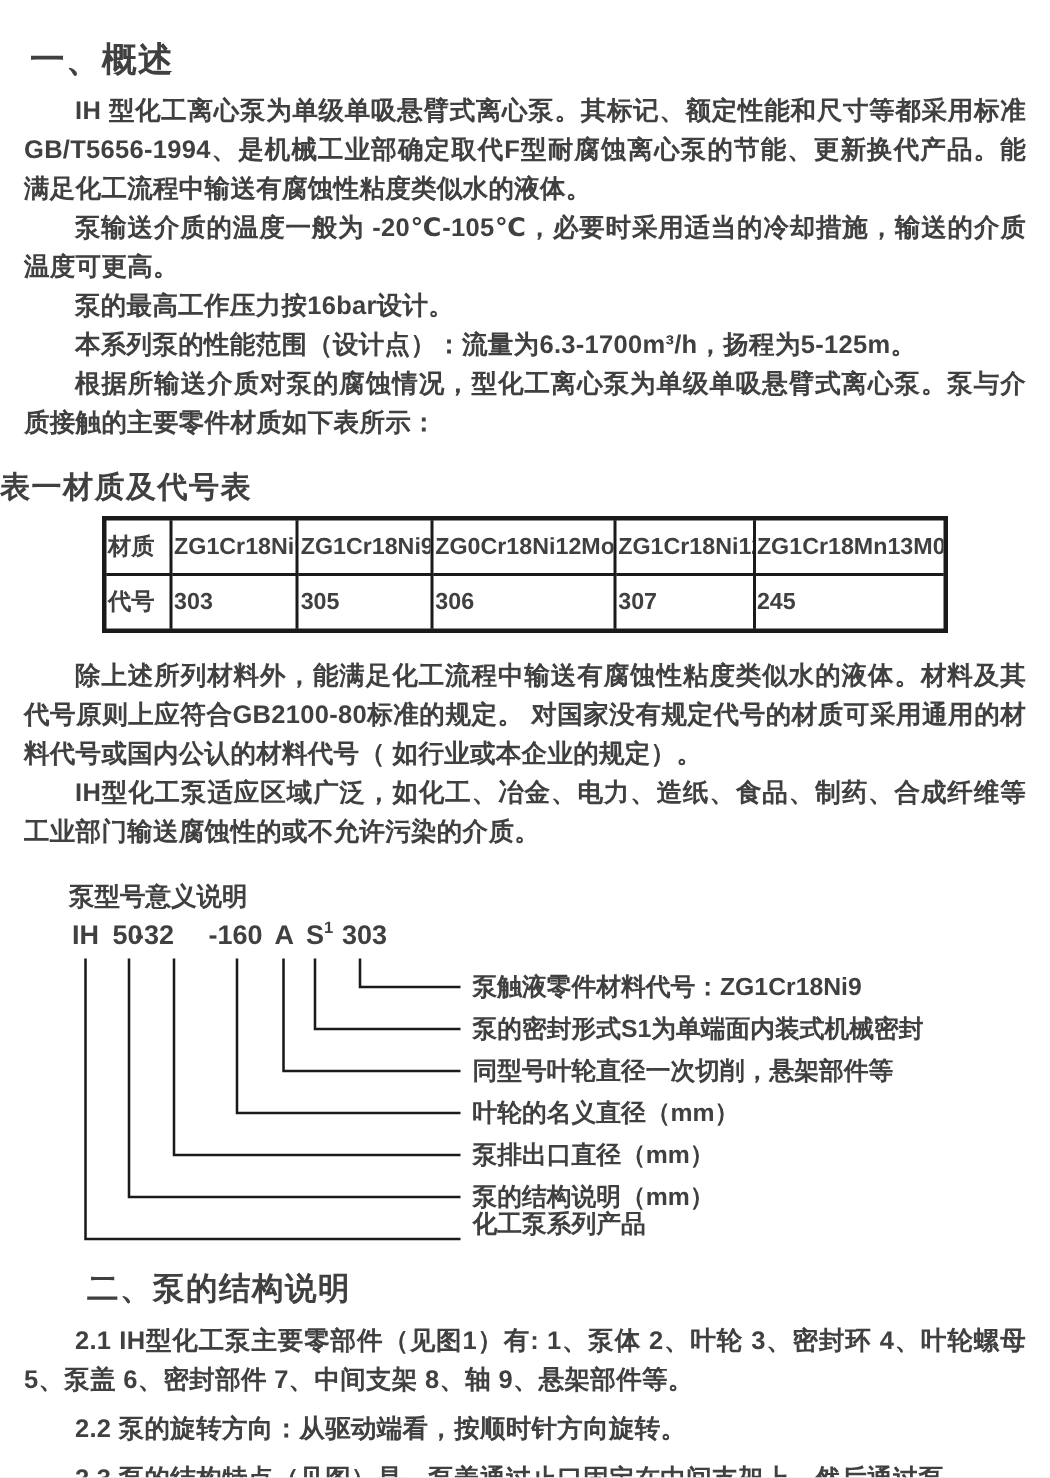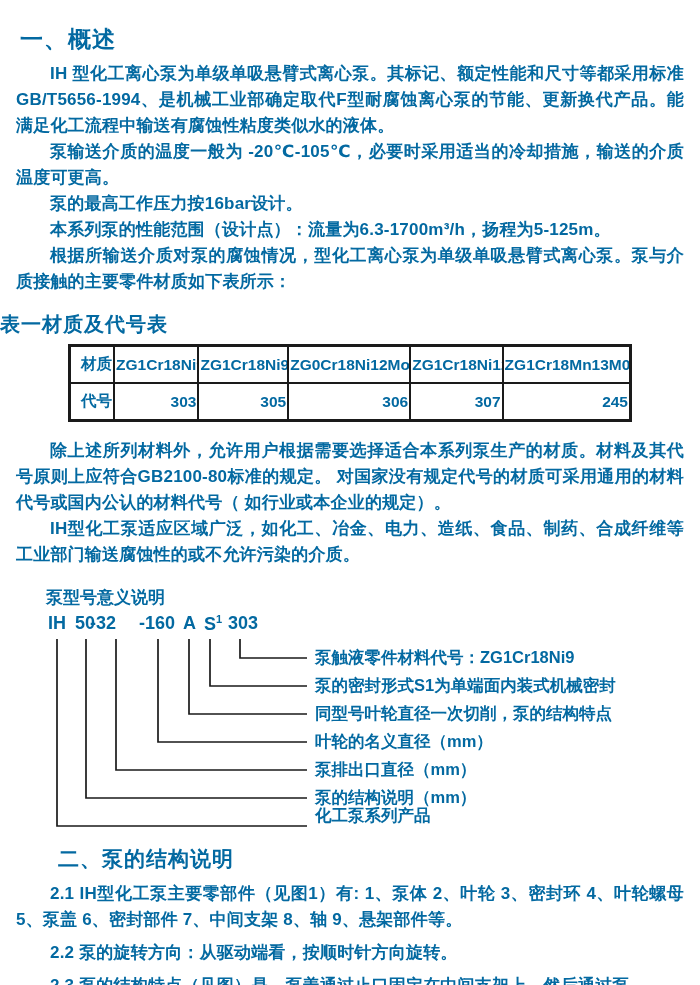--- a/index.html
+++ b/index.html
@@ -2,21 +2,21 @@
 <html><head>
 <meta charset="utf-8">
 <style>
   html,body{margin:0;padding:0;background:#e8e8e8;}
   .page{
     position:relative;
     width:700px;height:985px;
     margin:0 auto;
     background:#ffffff;
     font-family:"Liberation Sans","DejaVu Sans",sans-serif;
-    color:#0369a1;
+    color:#404040;
     overflow:hidden;
   }
   .h1{
     font-size:23px;font-weight:700;
     margin:24px 0 6px 20px;
     letter-spacing:1px;
   }
   .body-p{
     font-size:17px;line-height:26px;font-weight:700;
     margin:0 16px;
@@ -29,21 +29,21 @@
     margin:16px 0 6px 0;letter-spacing:1px;
   }
   table.materials{
     width:564px;margin:0 auto;
     border-collapse:collapse;
     table-layout:fixed;
   }
   table.materials td{
     border:2px solid #1a1a1a;
     height:35px;
-    text-align:right;vertical-align:middle;
+    text-align:left;vertical-align:middle;
     font-weight:700;font-size:15.5px;
     padding:0 1px;
     white-space:nowrap;
     overflow:hidden;
   }
   table.materials{border:3px solid #1a1a1a;}
   td.c0{width:7.5%;font-size:16px;}
   td.c1{width:15%;}
   td.c2{width:16%;}
   td.c3{width:22%;}
@@ -108,21 +108,21 @@
       <td class="c0">代号</td>
       <td class="c1">303</td>
       <td class="c2">305</td>
       <td class="c3">306</td>
       <td class="c4">307</td>
       <td class="c5">245</td>
     </tr>
   </tbody>
     </table>
 
-  <p class="body-p after-tbl">除上述所列材料外，允许用户根据需要选择适合本系列泵生产的材质。材料及其代号原则上应符合GB2100-80标准的规定。 对国家没有规定代号的材质可采用通用的材料代号或国内公认的材料代号（ 如行业或本企业的规定）。</p>
+  <p class="body-p after-tbl">除上述所列材料外，能满足化工流程中输送有腐蚀性粘度类似水的液体。材料及其代号原则上应符合GB2100-80标准的规定。 对国家没有规定代号的材质可采用通用的材料代号或国内公认的材料代号（ 如行业或本企业的规定）。</p>
   <p class="body-p">IH型化工泵适应区域广泛，如化工、冶金、电力、造纸、食品、制药、合成纤维等工业部门输送腐蚀性的或不允许污染的介质。</p>
 
   <div class="diagram-caption">泵型号意义说明</div>
 
   <div class="diagram">
     <svg width="700" height="228" viewBox="0 0 700 228">
       <g fill="none" stroke="#1a1a1a" stroke-width="1.7">
         <polyline points="240,26 240,45 307,45"></polyline>
         <polyline points="210,26 210,73 307,73"></polyline>
         <polyline points="189,26 189,101 307,101"></polyline>
@@ -135,21 +135,21 @@
     <span class="token" style="left:48px">IH</span>
     <span class="token" style="left:75px">50</span>
     <span class="token" style="left:90px">-32</span>
     <span class="token" style="left:139px">-160</span>
     <span class="token" style="left:183px">A</span>
     <span class="token" style="left:204px"><span>S</span><sup>1</sup></span>
     <span class="token" style="left:228px">303</span>
 
     <div class="callout" style="top:45px">泵触液零件材料代号：ZG1Cr18Ni9</div>
     <div class="callout" style="top:73px">泵的密封形式S1为单端面内装式机械密封</div>
-    <div class="callout" style="top:101px">同型号叶轮直径一次切削，泵的结构特点</div>
+    <div class="callout" style="top:101px">同型号叶轮直径一次切削，悬架部件等</div>
     <div class="callout" style="top:129px">叶轮的名义直径（mm）</div>
     <div class="callout" style="top:157px">泵排出口直径（mm）</div>
     <div class="callout" style="top:185px">泵的结构说明（mm）</div>
     <div class="callout" style="top:203px">化工泵系列产品</div>
   </div>
 
   <div class="h2">二、泵的结构说明</div>
 
   <p class="body-p">2.1 IH型化工泵主要零部件（见图1）有: 1、泵体 2、叶轮 3、密封环 4、叶轮螺母 5、泵盖 6、密封部件 7、中间支架 8、轴 9、悬架部件等。</p>
   <p class="body-p sec2-p">2.2 泵的旋转方向：从驱动端看，按顺时针方向旋转。</p>

